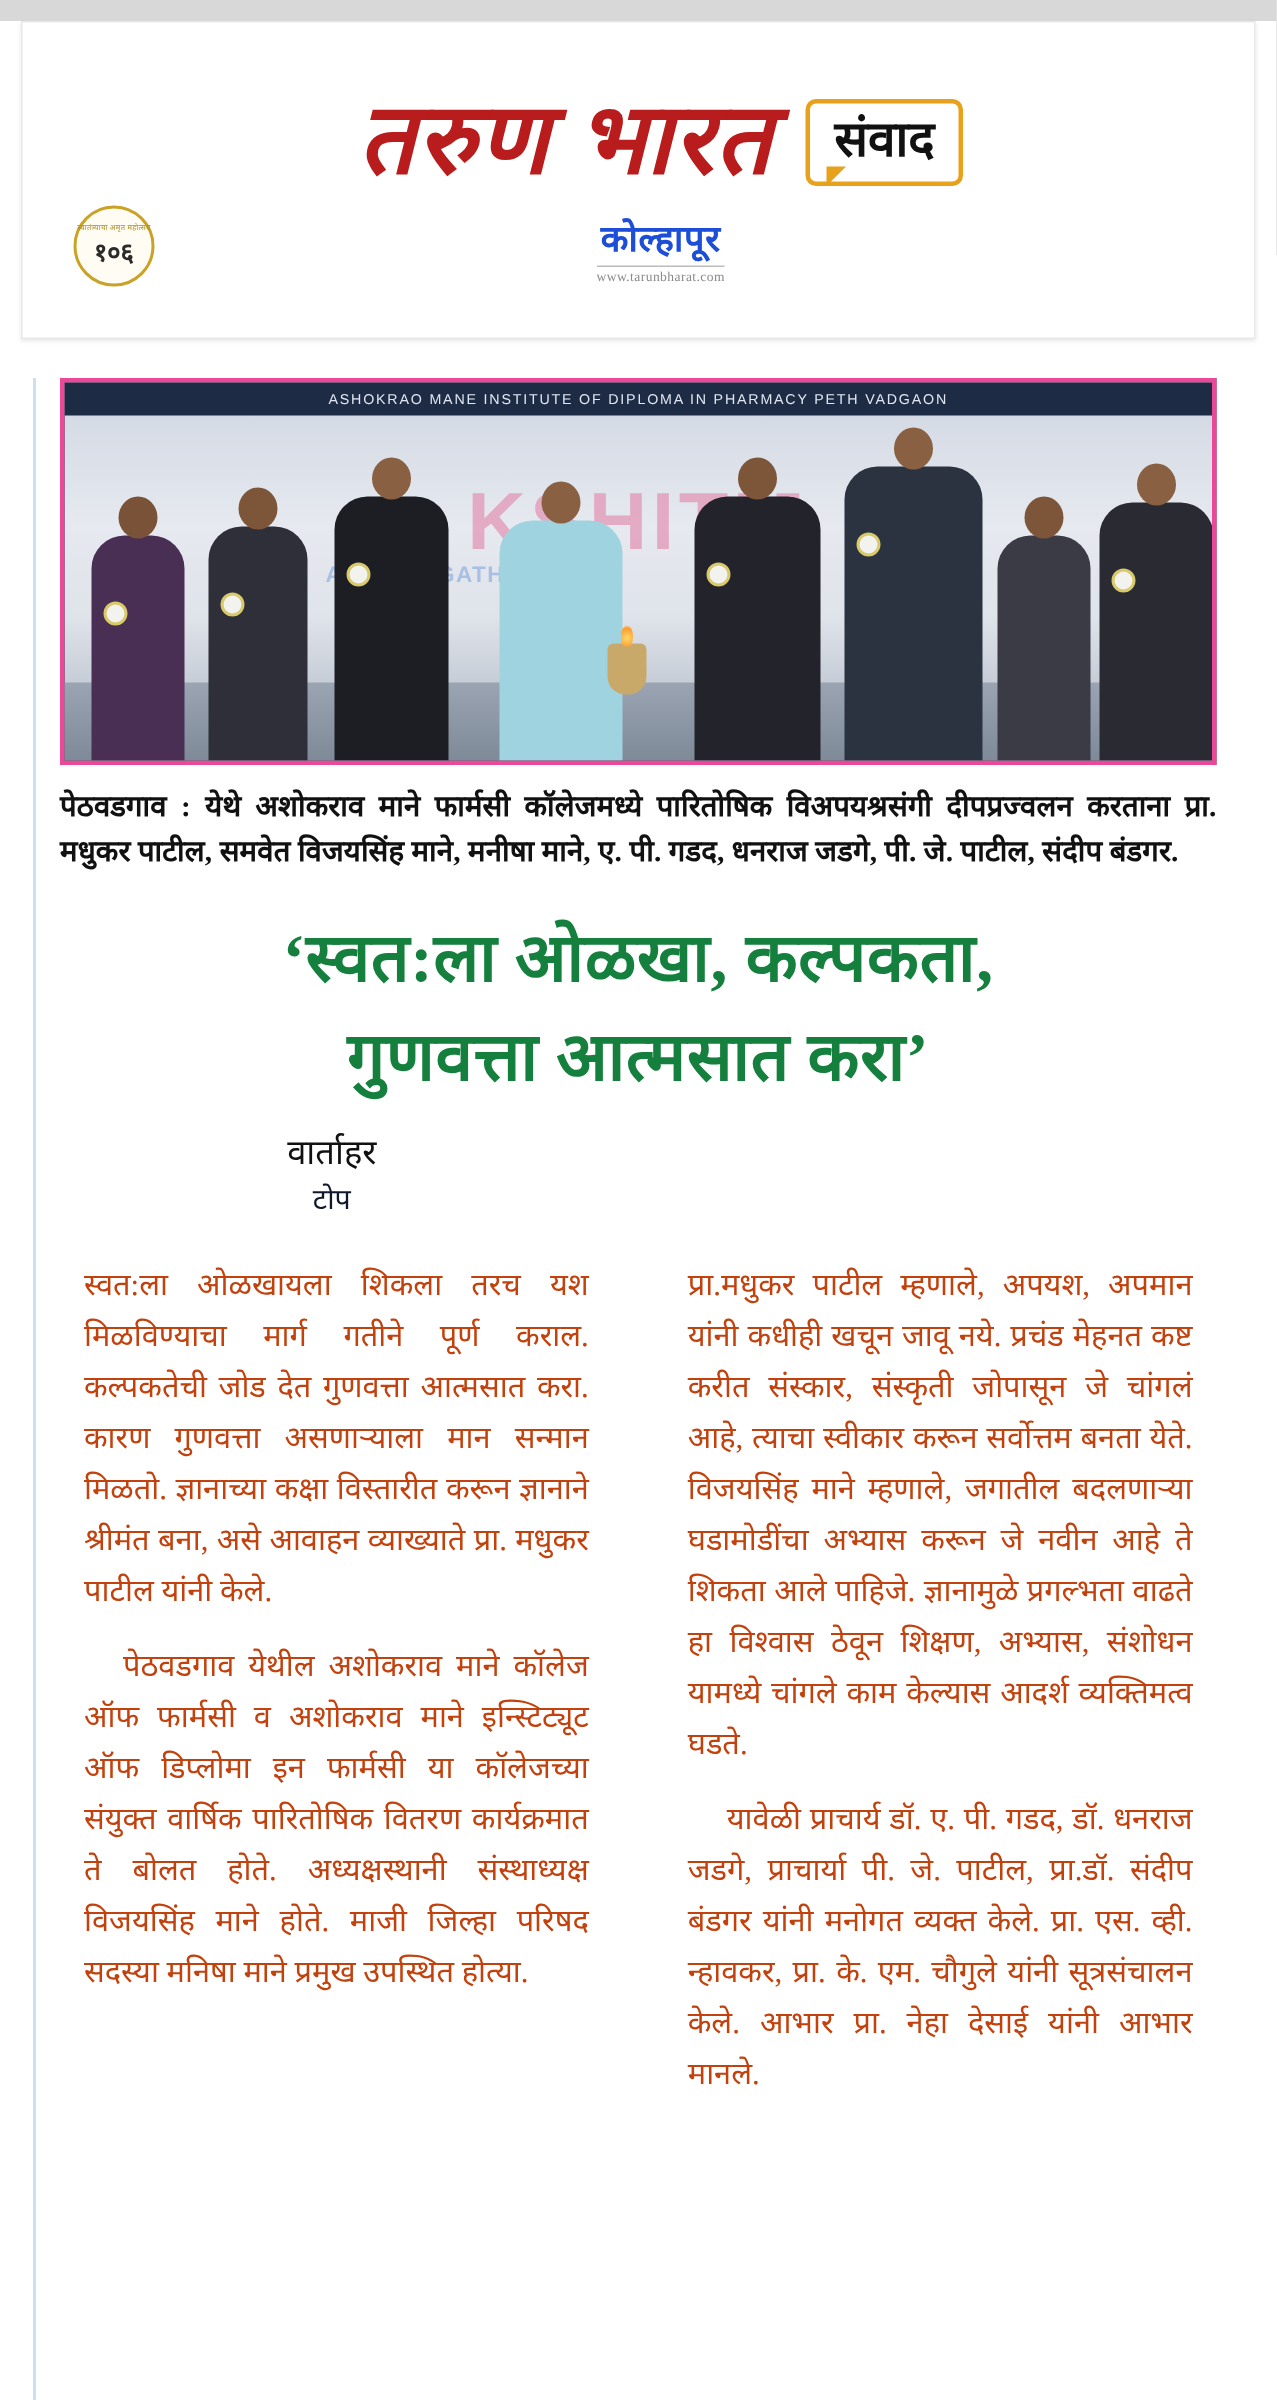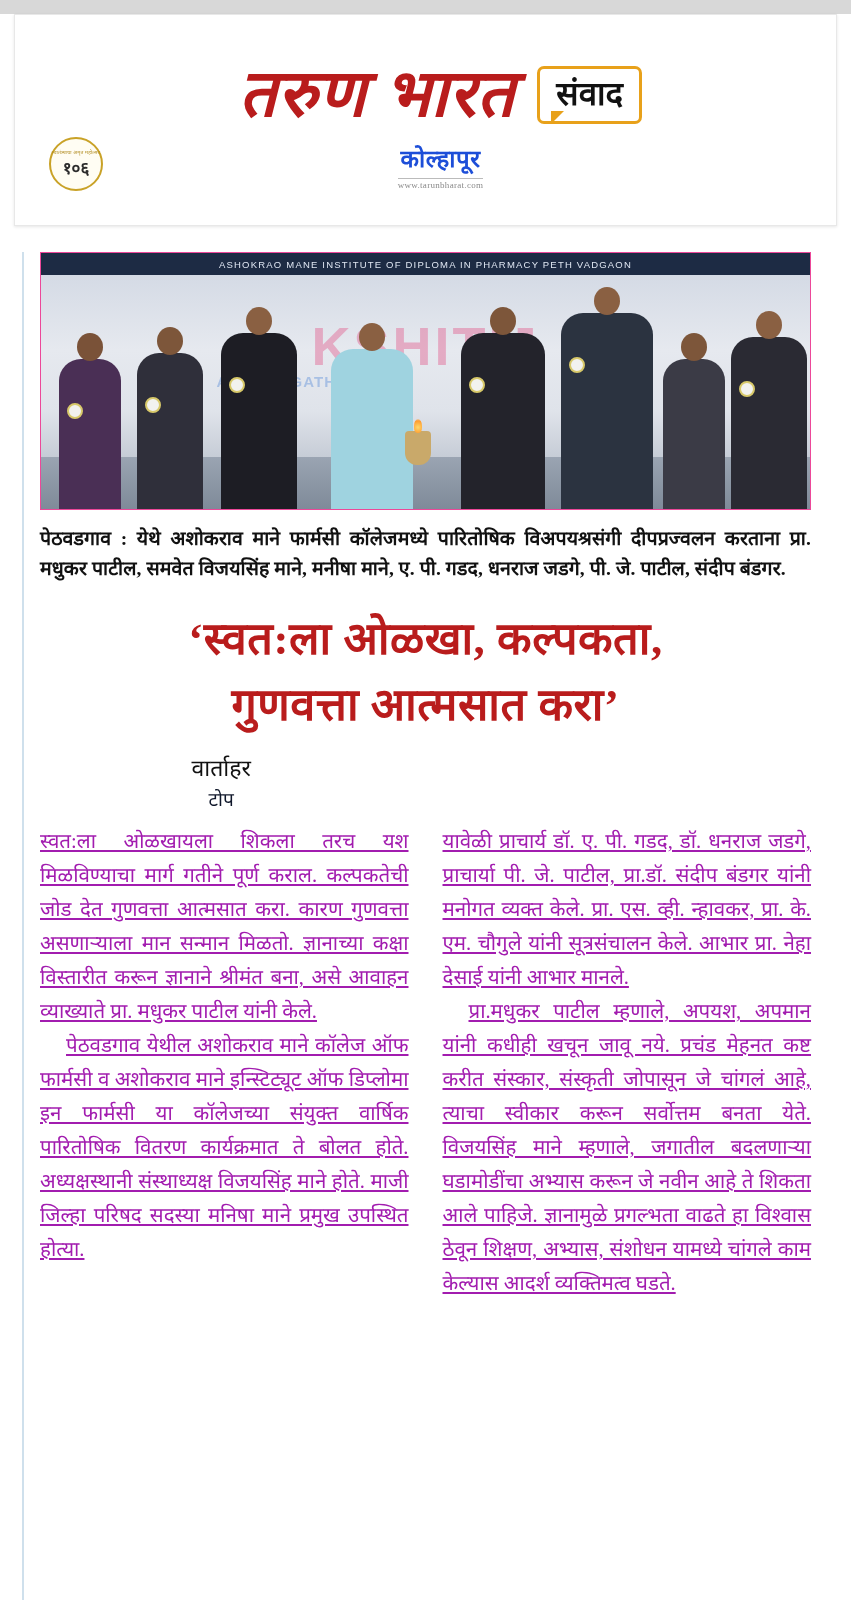--- a/index.html
+++ b/index.html
@@ -123,21 +123,21 @@
     position: absolute;
     left: -18px; top: 0; bottom: -1000px;
     width: 2px;
     background: #cfe0ec;
   }
 
   
   .photo-wrap {
     width: 100%;
     height: 258px;
-    border: 1px solid #ec4899;
+    border: 3px solid #ec4899;
     position: relative;
     overflow: hidden;
     background: #2b3c50;
   }
   .photo-bg {
     position: absolute; inset: 0;
     background:
       linear-gradient(180deg, #cfd6e2 0%, #e6e9ef 38%, #dfe3ea 62%, #aab3c0 100%);
   }
   .photo-banner {
@@ -240,21 +240,21 @@
   }
 
   
   .headline {
     margin-top: 22px;
     text-align: center;
     font-family: "Liberation Serif", serif;
     font-weight: bold;
     font-size: 45px;
     line-height: 66px;
-    color: #b91c1c;
+    color: #15803d;
     letter-spacing: .5px;
   }
 
   
   .byline {
     margin-top: 16px;
     width: 47%;
     text-align: center;
     font-family: Liberation Mono, monospace;
   }
@@ -272,29 +272,28 @@
   
   .columns {
     margin-top: 8px;
     display: flex;
     gap: 34px;
   }
   .col {
     flex: 1 1 0;
   }
   .col p {
-    margin: 0;
+    margin: 16px;
     font-family: "Liberation Serif", serif;
     font-size: 20.5px;
     line-height: 34px;
-    color: #a21caf;
+    color: #c2410c;
     text-align: justify;
     text-justify: inter-word;
     hyphens: none;
-    text-decoration: underline;
   }
   .col p + p { text-indent: 26px; }
   .col.right p { text-indent: 0; }
   .col.right p + p { text-indent: 26px; }
 </style>
 </head>
 <body>
 
 <div class="page">
 
@@ -378,18 +377,18 @@
       <div class="byline-name">वार्ताहर</div>
       <div class="byline-place">टोप</div>
     </div>
 
     <div class="columns">
       <div class="col left">
         <p>स्वत:ला ओळखायला शिकला तरच यश मिळविण्याचा मार्ग गतीने पूर्ण कराल. कल्पकतेची जोड देत गुणवत्ता आत्मसात करा. कारण गुणवत्ता असणाऱ्याला मान सन्मान मिळतो. ज्ञानाच्या कक्षा विस्तारीत करून ज्ञानाने श्रीमंत बना, असे आवाहन व्याख्याते प्रा. मधुकर पाटील यांनी केले.</p>
         <p>पेठवडगाव येथील अशोकराव माने कॉलेज ऑफ फार्मसी व अशोकराव माने इन्स्टिट्यूट ऑफ डिप्लोमा इन फार्मसी या कॉलेजच्या संयुक्त वार्षिक पारितोषिक वितरण कार्यक्रमात ते बोलत होते. अध्यक्षस्थानी संस्थाध्यक्ष विजयसिंह माने होते. माजी जिल्हा परिषद सदस्या मनिषा माने प्रमुख उपस्थित होत्या.</p>
       </div>
       <div class="col right">
+        <p>प्रा.मधुकर पाटील म्हणाले, अपयश, अपमान यांनी कधीही खचून जावू नये. प्रचंड मेहनत कष्ट करीत संस्कार, संस्कृती जोपासून जे चांगलं आहे, त्याचा स्वीकार करून सर्वोत्तम बनता येते. विजयसिंह माने म्हणाले, जगातील बदलणाऱ्या घडामोडींचा अभ्यास करून जे नवीन आहे ते शिकता आले पाहिजे. ज्ञानामुळे प्रगल्भता वाढते हा विश्वास ठेवून शिक्षण, अभ्यास, संशोधन यामध्ये चांगले काम केल्यास आदर्श व्यक्तिमत्व घडते.</p>
         <p>यावेळी प्राचार्य डॉ. ए. पी. गडद, डॉ. धनराज जडगे, प्राचार्या पी. जे. पाटील, प्रा.डॉ. संदीप बंडगर यांनी मनोगत व्यक्त केले. प्रा. एस. व्ही. न्हावकर, प्रा. के. एम. चौगुले यांनी सूत्रसंचालन केले. आभार प्रा. नेहा देसाई यांनी आभार मानले.</p>
-        <p>प्रा.मधुकर पाटील म्हणाले, अपयश, अपमान यांनी कधीही खचून जावू नये. प्रचंड मेहनत कष्ट करीत संस्कार, संस्कृती जोपासून जे चांगलं आहे, त्याचा स्वीकार करून सर्वोत्तम बनता येते. विजयसिंह माने म्हणाले, जगातील बदलणाऱ्या घडामोडींचा अभ्यास करून जे नवीन आहे ते शिकता आले पाहिजे. ज्ञानामुळे प्रगल्भता वाढते हा विश्वास ठेवून शिक्षण, अभ्यास, संशोधन यामध्ये चांगले काम केल्यास आदर्श व्यक्तिमत्व घडते.</p>
       </div>
     </div>
   </div>
 </div>
 
 </body></html>

